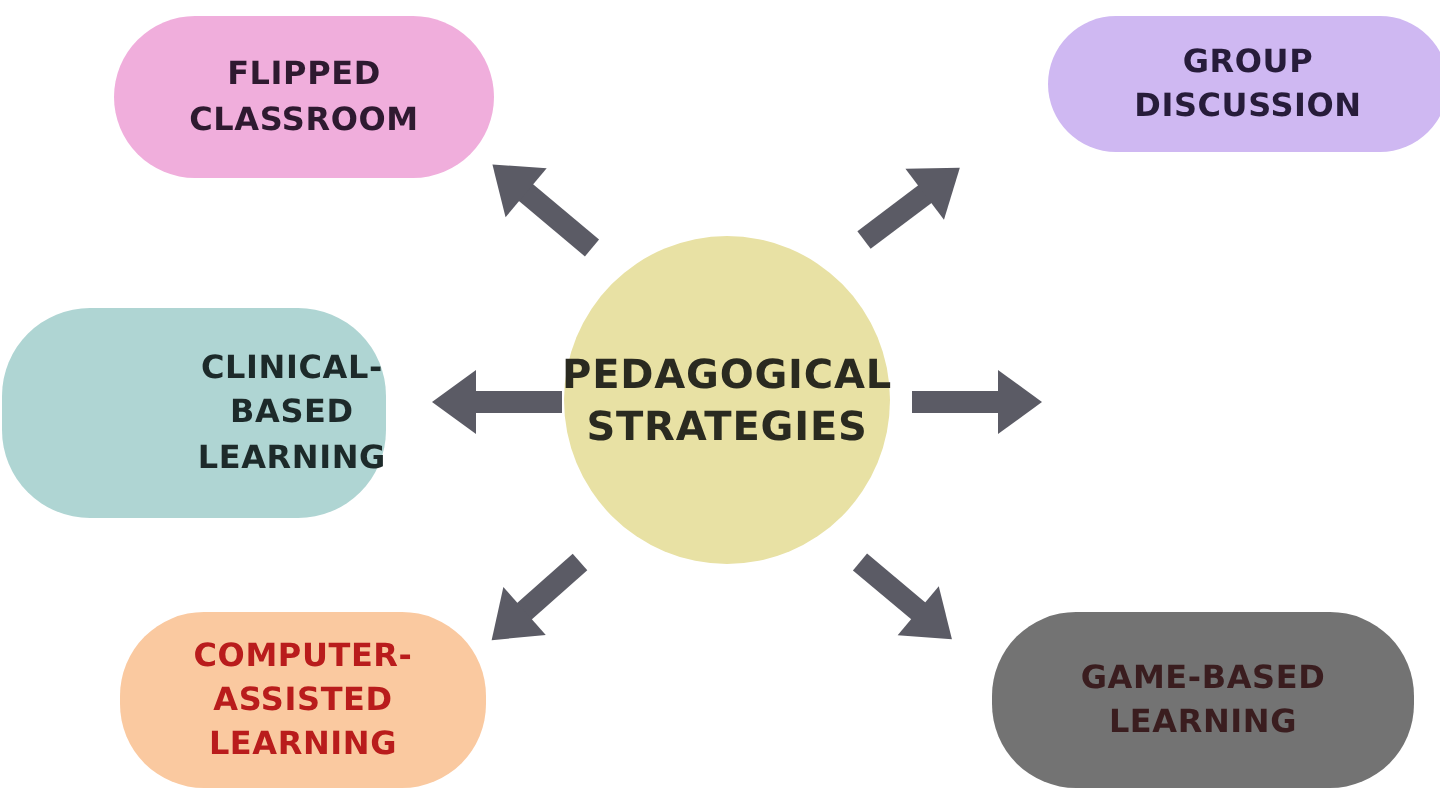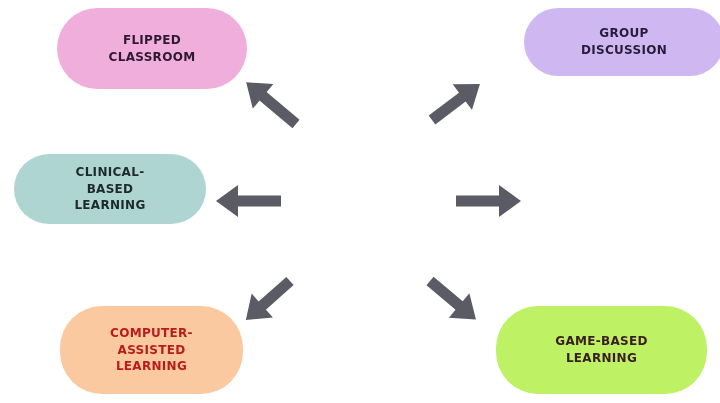--- a/index.html
+++ b/index.html
@@ -29,37 +29,37 @@
     justify-content: center;
     text-align: center;
     font-weight: 700;
     letter-spacing: 0.3px;
   }
   .node .label {
     white-space: pre-line;
     line-height: 1.38;
   }
   .pill {
-    font-size: 12px;
+    font-size: 16px;
   }
   .center-circle {
     left: 282px;
     top: 118px;
     width: 163px;
     height: 164px;
     border-radius: 50%;
     font-size: 20px;
   }
   .center-circle .label {
     line-height: 1.3;
     letter-spacing: 0.4px;
   }
   .pos-top-left     { left: 57px;  top: 8px;   width: 190px; height: 81px;  border-radius: 41px; }
   .pos-top-right    { left: 524px; top: 8px;   width: 200px; height: 68px;  border-radius: 39px; }
-  .pos-middle-left  { left: 14px;  top: 154px; width: 192px; height: 70px;  border-radius: 44px; }
+  .pos-middle-left  { left: 1px;  top: 154px; width: 192px; height: 105px;  border-radius: 44px; justify-content: flex-end; }
   .pos-middle-right { left: 516px; top: 151px; width: 199px; height: 92px;  border-radius: 42px; }
   .pos-bottom-left  { left: 60px;  top: 306px; width: 183px; height: 88px;  border-radius: 42px; }
   .pos-bottom-right { left: 496px; top: 306px; width: 211px; height: 88px;  border-radius: 42px; }
 </style>
 </head>
 <body>
 
 <div class="canvas">
 
   <svg class="arrows-layer" viewBox="0 0 720 403" xmlns="http://www.w3.org/2000/svg">
@@ -88,20 +88,24 @@
       <rect x="0" y="-5.5" width="39" height="11"></rect>
       <polygon points="37,-16 37,16 59,0"></polygon>
     </g>
 
     <g transform="translate(430,281) rotate(40)" style="fill: rgb(91, 91, 101);">
       <rect x="0" y="-5.5" width="40" height="11"></rect>
       <polygon points="38,-16 38,16 60,0"></polygon>
     </g>
   </svg>
 
+  <div class="node center-circle" style="background-color: rgb(232, 225, 164); color: rgb(42, 42, 32);">
+    <span class="label">PEDAGOGICAL
+STRATEGIES</span>
+  </div>
 
   <div class="node pill pos-top-left" style="background-color: rgb(240, 174, 220); color: rgb(46, 26, 48);">
     <span class="label">FLIPPED
 CLASSROOM</span>
   </div>
 
   <div class="node pill pos-top-right" style="background-color: rgb(207, 184, 242); color: rgb(39, 28, 58);">
     <span class="label">GROUP
 DISCUSSION</span>
   </div>
@@ -112,18 +116,18 @@
 LEARNING</span>
   </div>
 
 
   <div class="node pill pos-bottom-left" style="background-color: rgb(250, 201, 160); color: #b91c1c;">
     <span class="label">COMPUTER-
 ASSISTED
 LEARNING</span>
   </div>
 
-  <div class="node pill pos-bottom-right" style="background-color: #bef264; color: rgb(58, 29, 31);">
+  <div class="node pill pos-bottom-right" style="background-color: #737373; color: rgb(58, 29, 31);">
     <span class="label">GAME-BASED
 LEARNING</span>
   </div>
 
 </div>
 
 </body></html>

